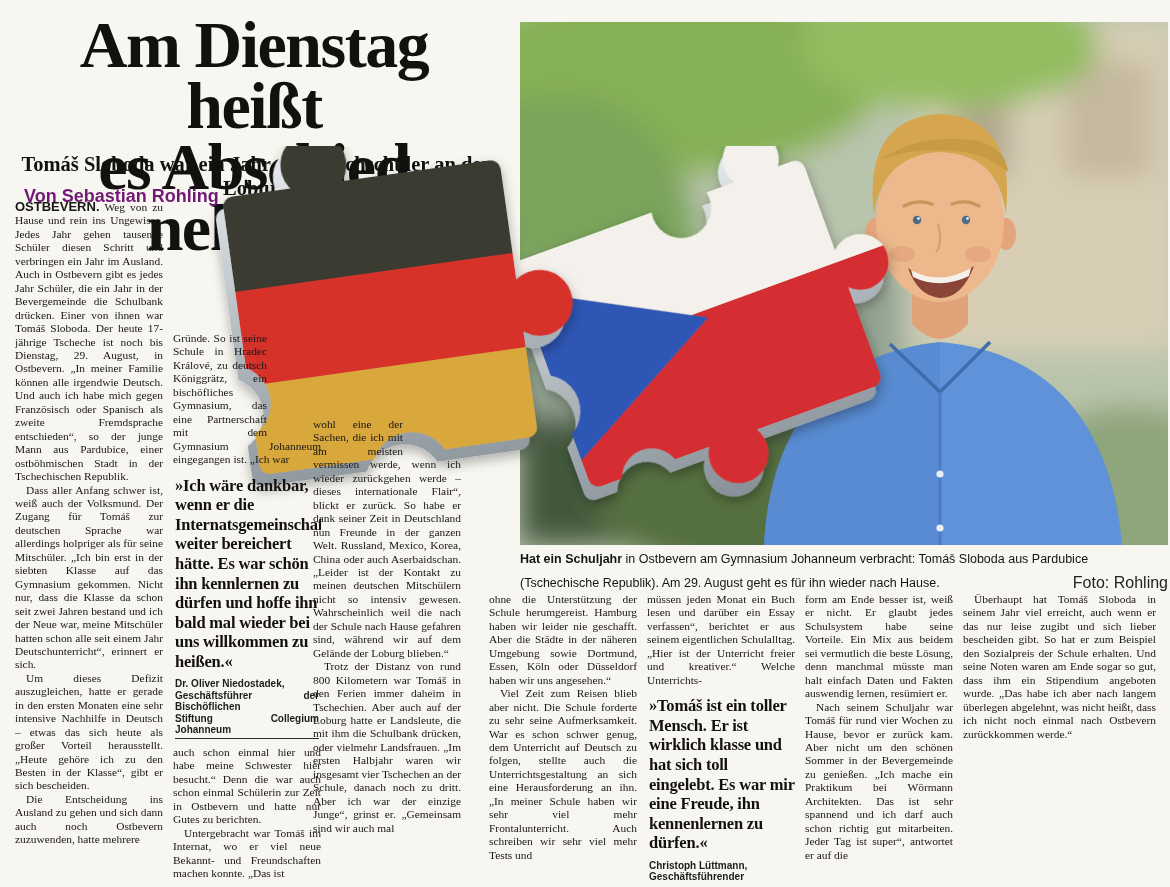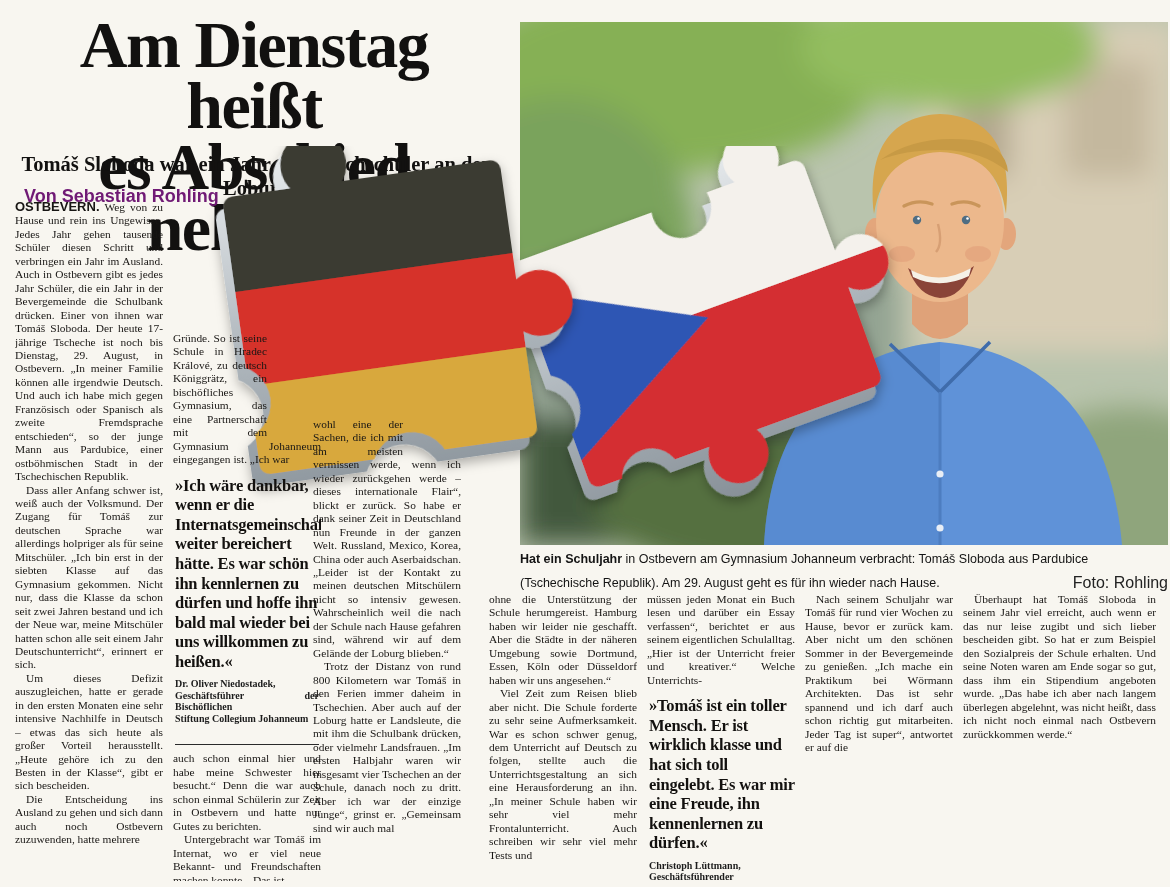--- a/index.html
+++ b/index.html
@@ -30,22 +30,22 @@
   #col3{left:313px;top:418px;height:463px;z-index:6;}
   #col4{left:489px;top:593px;height:290px;}
   #col5{left:647px;top:593px;height:290px;}
   #col6{left:805px;top:593px;height:290px;}
   #col7{left:963px;top:593px;height:290px;width:193px;}
   .lead-tag{font-family:"Liberation Sans",sans-serif;font-weight:bold;font-size:13px;}
   .wrapR{float:right;width:54px;height:96px;}
   .wrapR2{float:right;width:58px;height:28px;}
   .pq{font-weight:bold;font-size:16.5px;line-height:19.6px;text-align:left;
       margin:9px 0 7px 2px;letter-spacing:-0.2px;color:#13110f;}
-  .attr{font-family:Liberation Serif, serif;font-weight:bold;font-size:10px;line-height:11.5px;
-        color:#1c1c1c;border-bottom:1.6px solid #2a2a2a;padding-bottom:20px;margin:0 2px 7px 2px;}
+  .attr{font-family:Liberation Sans, sans-serif;font-weight:bold;font-size:10px;line-height:11.5px;
+        color:#1c1c1c;border-bottom:1.6px solid #2a2a2a;padding-bottom:2px;margin:0 2px 7px 2px;}
 </style>
 </head>
 <body>
 
 <div id="page">
 
   <div class="headline">
     <span style="display:block">Am Dienstag heißt</span>
     <span style="display:block">es Abschied nehmen</span>
   </div>
@@ -191,20 +191,21 @@
     <p>müssen jeden Monat ein Buch lesen und darüber ein Essay verfassen“, berichtet er aus seinem eigentlichen Schulalltag. „Hier ist der Unterricht freier und kreativer.“ Welche Unterrichts-</p>
     <div class="pq">»Tomáš ist ein toller Mensch. Er ist wirklich klasse und hat sich toll eingelebt. Es war mir eine Freude, ihn kennenlernen zu dürfen.«</div>
     <div class="attr">
       <span style="display:block">Christoph Lüttmann,</span>
       <span style="display:block">Geschäftsführender Gesellschafter</span>
 
     </div>
   </div>
 
   <div class="col" id="col6">
+    <p>form am Ende besser ist, weiß er nicht. Er glaubt jedes Schulsystem habe seine Vorteile. Ein Mix aus beidem sei vermutlich die beste Lösung, denn manchmal müsste man halt einfach Daten und Fakten auswendig lernen, resümiert er.</p>
     <p class="ind">Nach seinem Schuljahr war Tomáš für rund vier Wochen zu Hause, bevor er zurück kam. Aber nicht um den schönen Sommer in der Bevergemeinde zu genießen. „Ich mache ein Praktikum bei Wörmann Architekten. Das ist sehr spannend und ich darf auch schon richtig gut mitarbeiten. Jeder Tag ist super“, antwortet er auf die</p>
   </div>
 
   <div class="col" id="col7">
     <p class="ind">Überhaupt hat Tomáš Sloboda in seinem Jahr viel erreicht, auch wenn er das nur leise zugibt und sich lieber bescheiden gibt. So hat er zum Beispiel den Sozialpreis der Schule erhalten. Und seine Noten waren am Ende sogar so gut, dass ihm ein Stipendium angeboten wurde. „Das habe ich aber nach langem überlegen abgelehnt, was nicht heißt, dass ich nicht noch einmal nach Ostbevern zurückkommen werde.“</p>
   </div>
 
 </div>
 
 </body></html>

